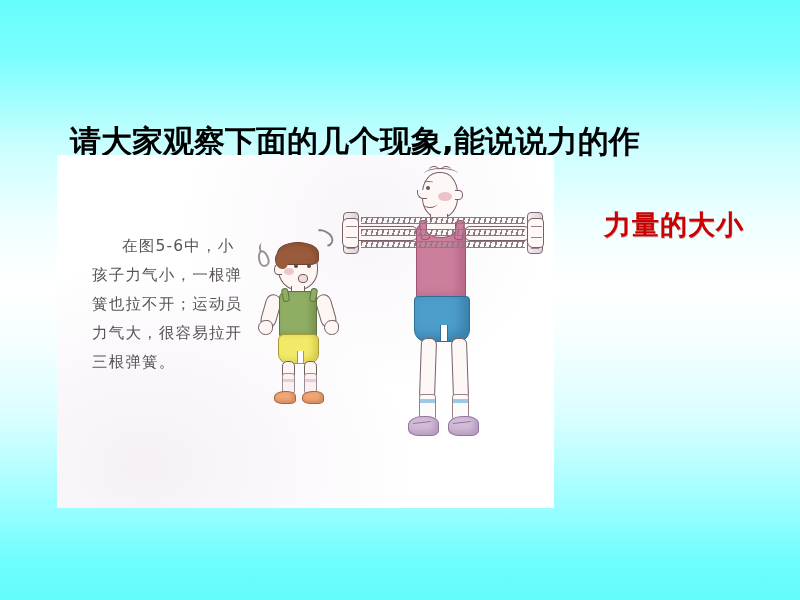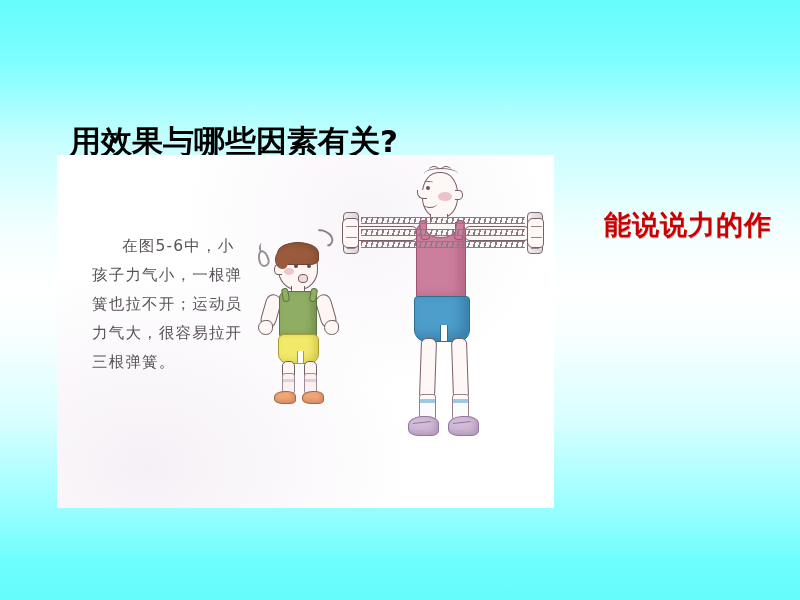--- a/index.html
+++ b/index.html
@@ -287,24 +287,25 @@
     content:""; position:absolute; left:3px; top:8px; width:8px; height:26px;
     border-top:1.4px solid #9b8a92; border-bottom:1.4px solid #9b8a92;
   }
 </style>
 </head>
 <body>
 
 <div class="slide-root">
 
   <div class="title-block">
+    <span class="title-line l1">请大家观察下面的几个现象,能说说力的作</span>
     <span class="title-line l2">用效果与哪些因素有关?</span>
   </div>
 
-  <div class="red-note">能说说力的作</div>
+  <div class="red-note">力量的大小</div>
 
   <div class="photo-panel">
     <div class="panel-paper"></div>
 
   </div>
 
   <div class="caption">在图5-6中，小孩子力气小，一根弹簧也拉不开；运动员力气大，很容易拉开三根弹簧。</div>
 
   <div class="boy">
     <div class="b-arc"></div>

